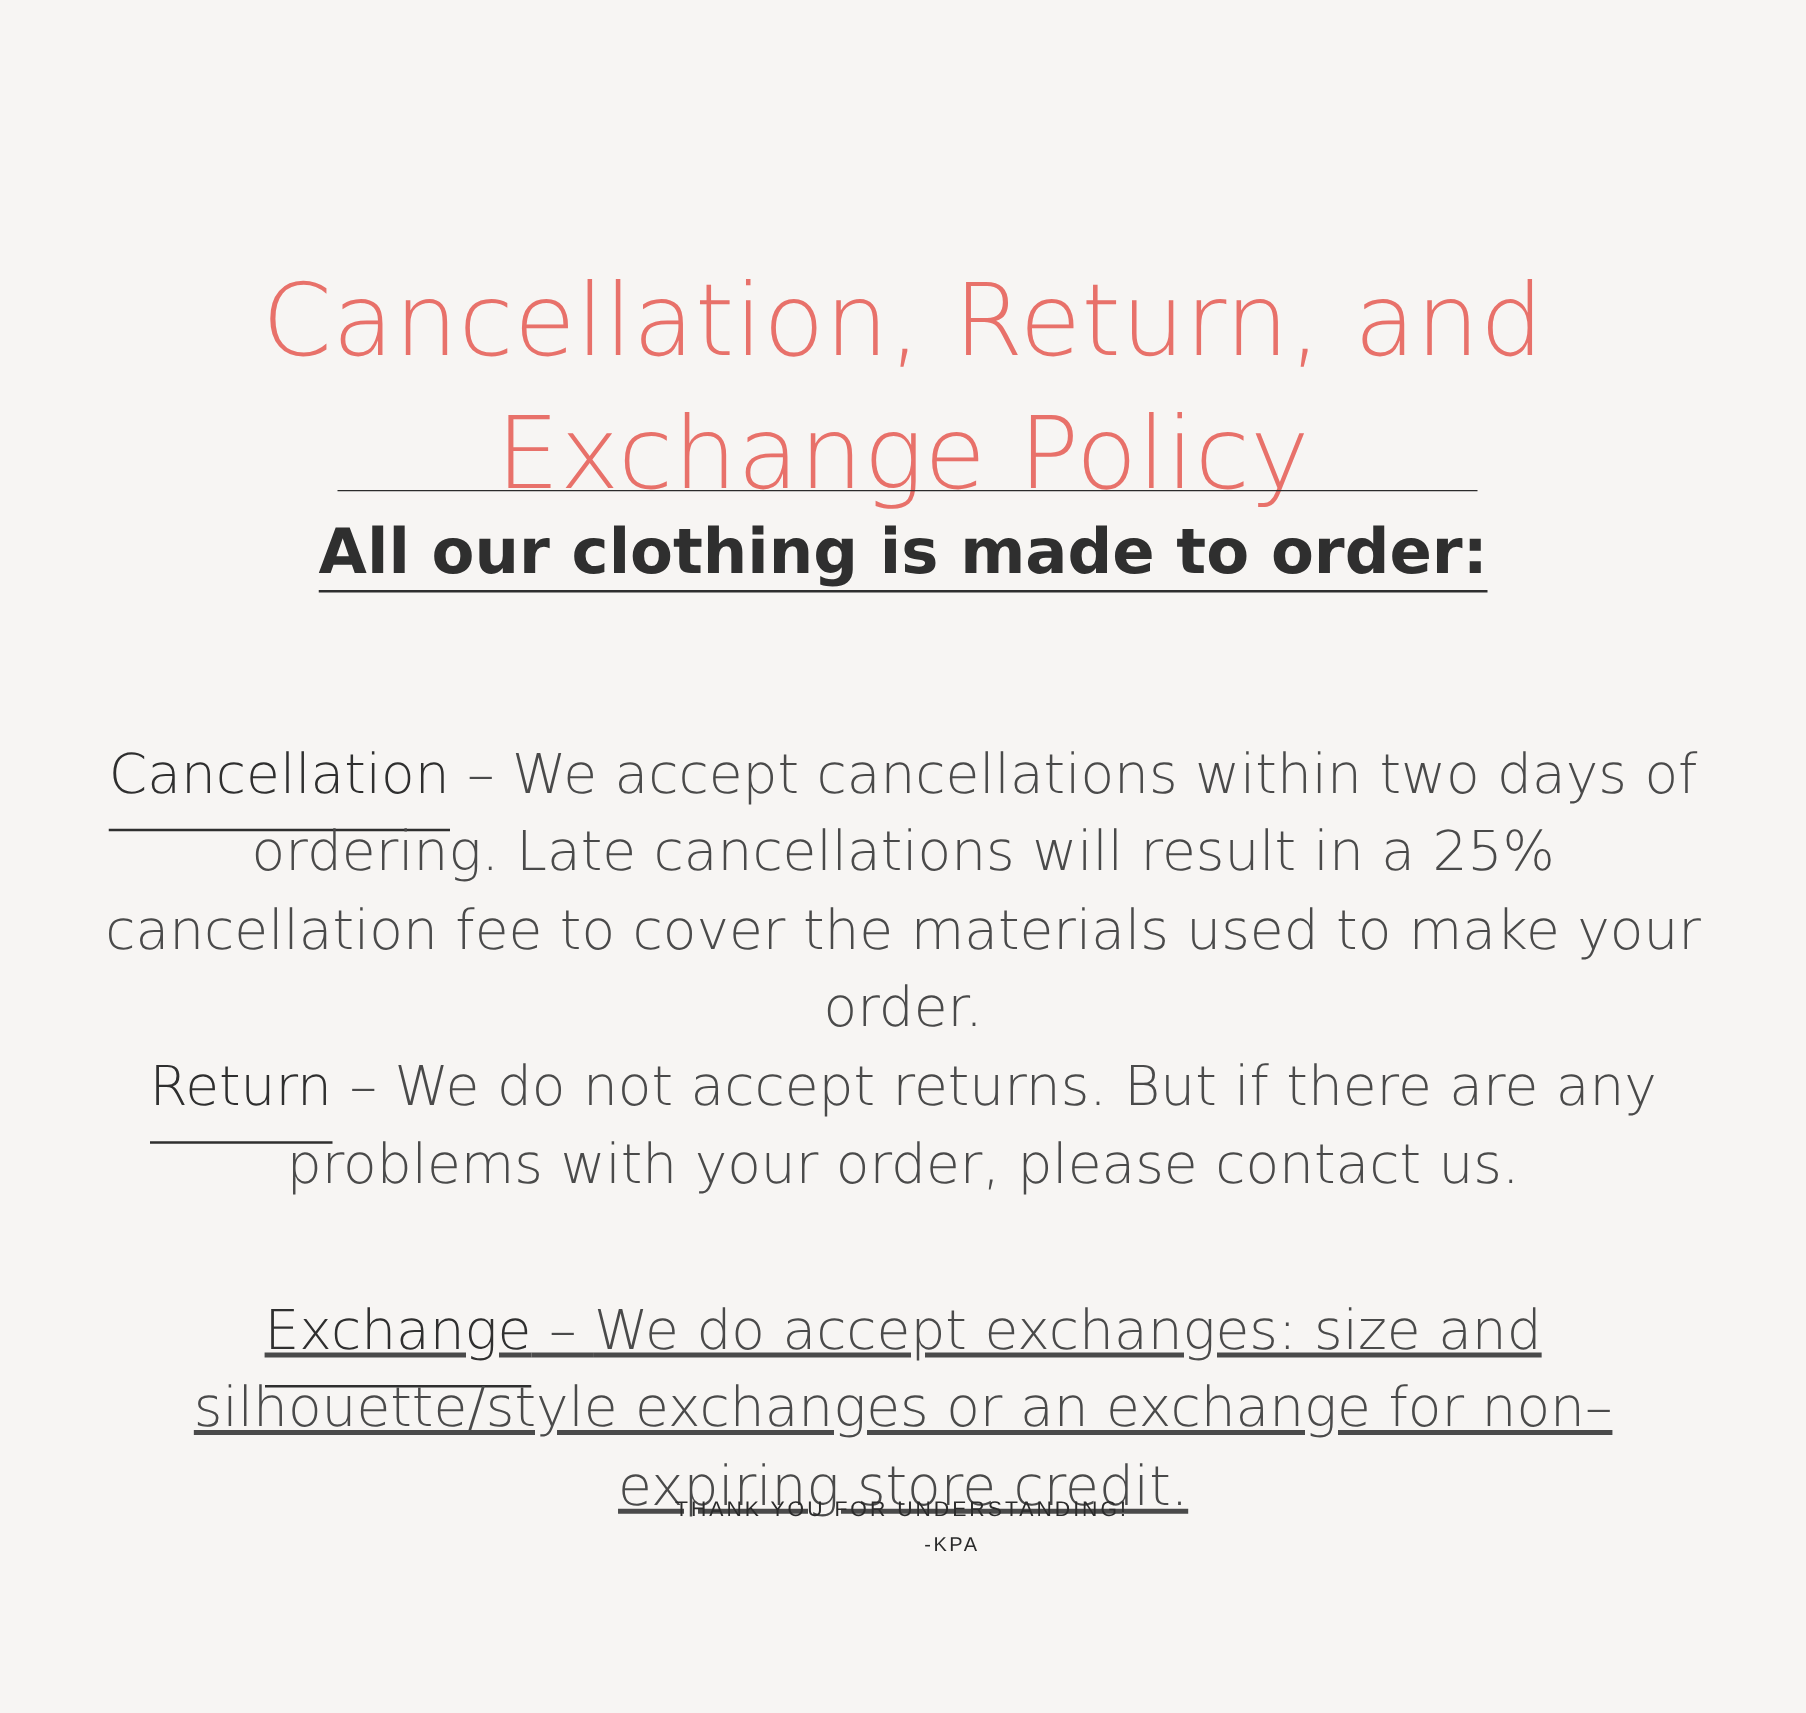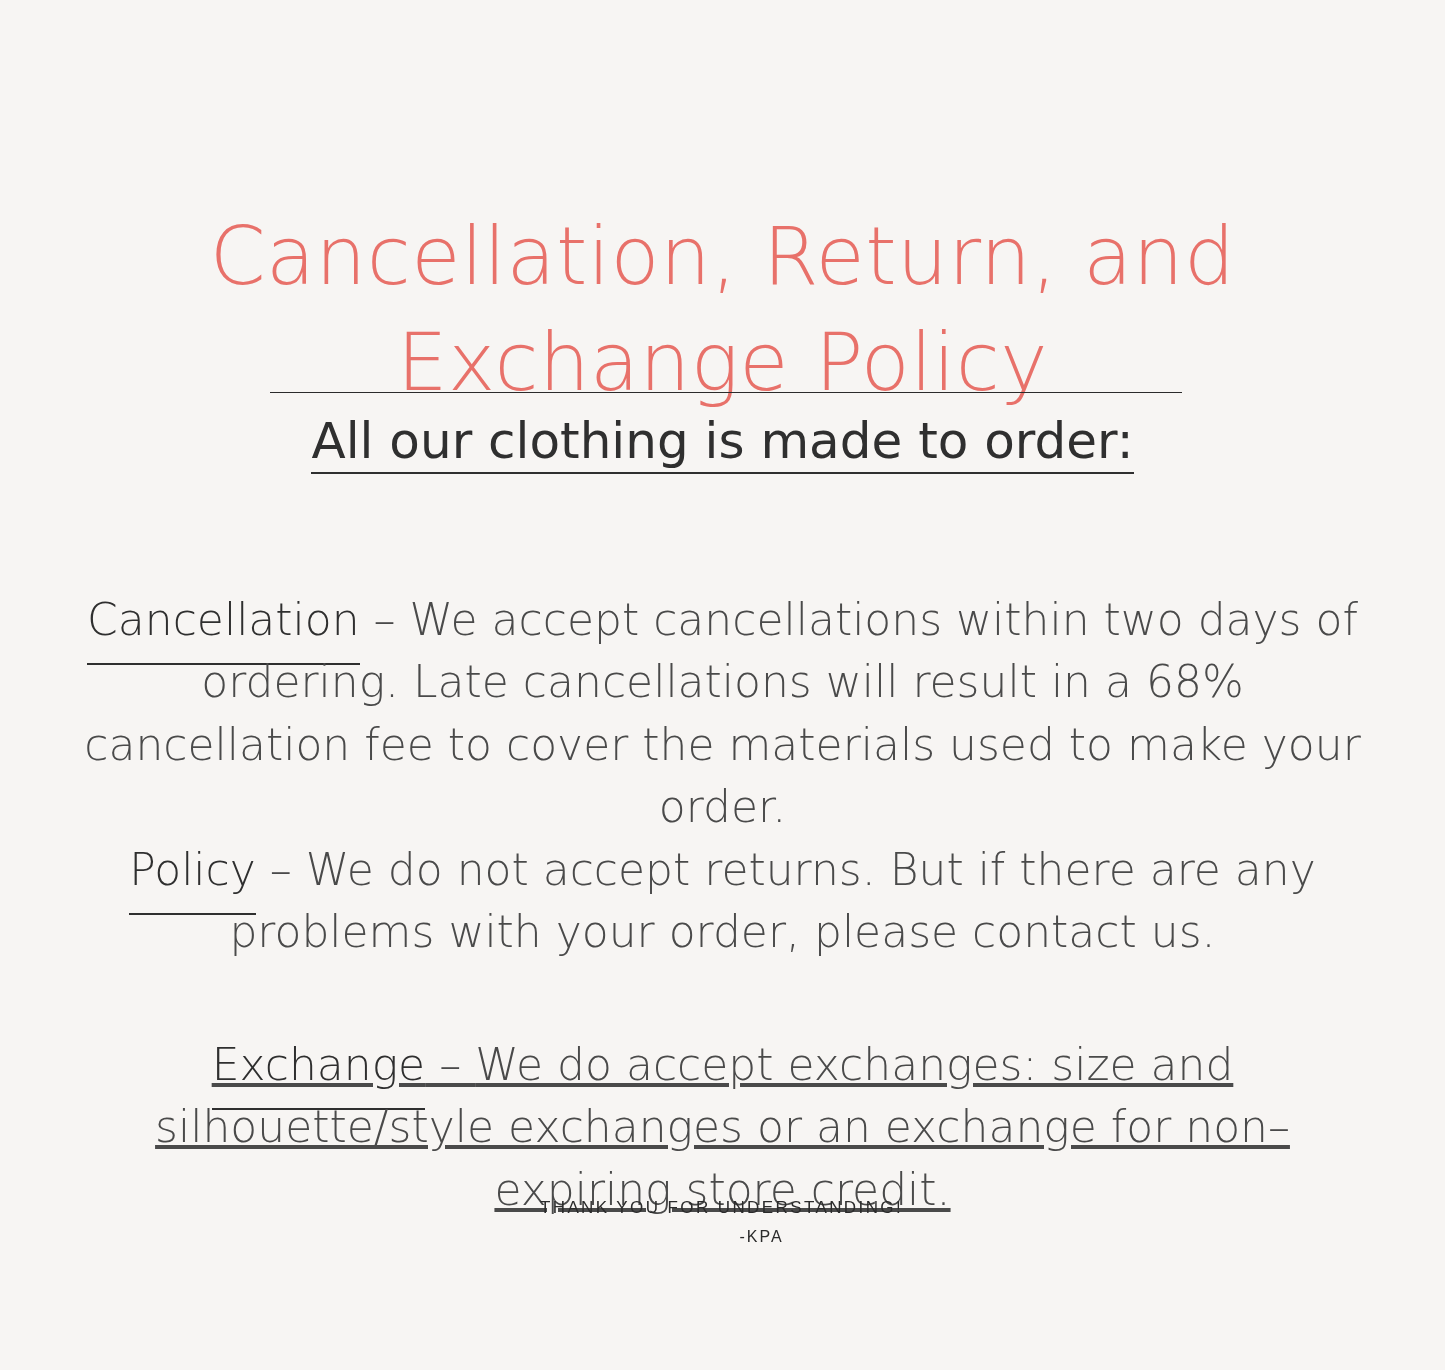--- a/index.html
+++ b/index.html
@@ -45,21 +45,21 @@
   }
 
   .subtitle {
     position: absolute;
     top: 410px;
     left: 110px;
     width: 1225px;
     text-align: center;
     color: #2f2f2f;
     font-family: "DejaVu Sans", sans-serif;
-    font-weight: 400;
+    font-weight: 700;
     font-size: 50px;
     line-height: 1.25;
   }
   .subtitle .u {
     border-bottom: 2px solid #2f2f2f;
     padding-bottom: 2px;
   }
 
   .body-block {
     position: absolute;
@@ -108,25 +108,25 @@
 
   <h1 class="title">Cancellation, Return, and Exchange Policy</h1>
 
   <div class="divider"></div>
 
   <div class="subtitle">
     <span class="u">All our clothing is made to order:</span>
   </div>
 
   <p class="body-block" id="para-cancellation">
-    <span class="lead">Cancellation</span><span> – </span><span>We accept cancellations within two days of ordering. Late cancellations will result in a 68% cancellation fee to cover the materials used to make your order.</span>
+    <span class="lead">Cancellation</span><span> – </span><span>We accept cancellations within two days of ordering. Late cancellations will result in a 25% cancellation fee to cover the materials used to make your order.</span>
   </p>
 
   <p class="body-block" id="para-return">
-    <span class="lead">Policy</span><span> – </span><span>We do not accept returns. But if there are any problems with your order, please contact us.</span>
+    <span class="lead">Return</span><span> – </span><span>We do not accept returns. But if there are any problems with your order, please contact us.</span>
   </p>
 
   <p class="body-block" id="para-exchange">
     <span class="lead">Exchange</span><span> – </span><span>We do accept exchanges: size and silhouette/style exchanges or an exchange for non–expiring store credit.</span>
   </p>
 
   <div class="footer" id="footer-thanks">THANK YOU FOR UNDERSTANDING!</div>
   <div class="footer" id="footer-sign">-KPA</div>
 
 </div>

